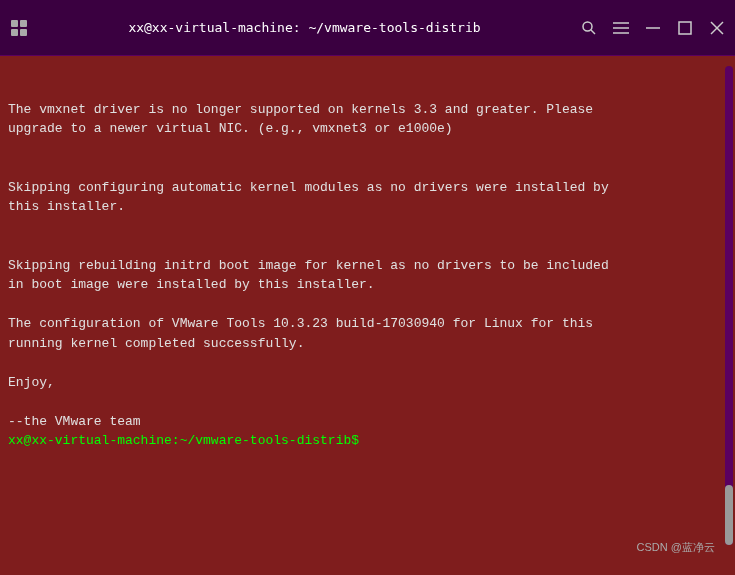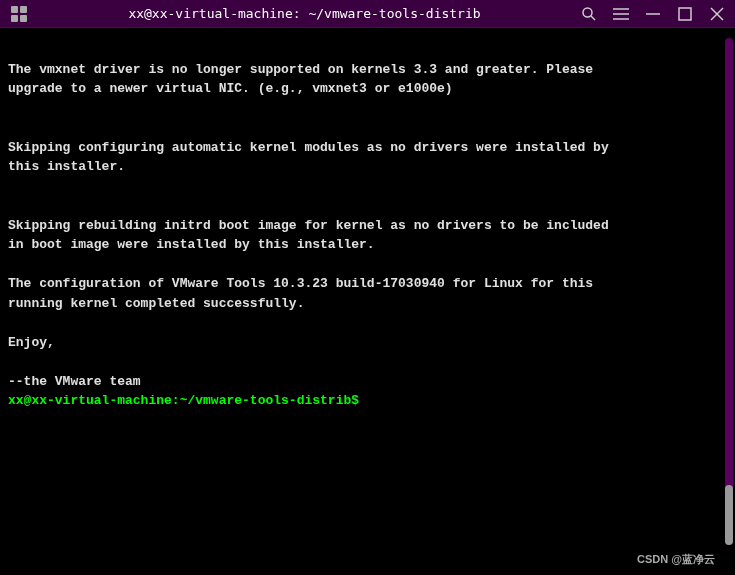--- a/index.html
+++ b/index.html
@@ -19,21 +19,21 @@
     .terminal-window {
       width: 735px;
       height: 575px;
       display: flex;
       flex-direction: column;
       background: #2d0030;
     }
 
     .title-bar {
       background: #3a0040;
-      height: 28px;
+      height: 56px;
       display: flex;
       align-items: center;
       justify-content: space-between;
       padding: 0 8px;
       flex-shrink: 0;
       border-bottom: 1px solid #5a0060;
     }
 
     .title-bar-left {
       display: flex;
@@ -74,25 +74,24 @@
       display: flex;
       align-items: center;
       justify-content: center;
       background: none;
       border: none;
       padding: 0;
     }
 
     .terminal-body {
       flex: 1;
-      background: #000000;
-      padding: 12px 8px 8px 8px;
+      background: #7f1d1d;
+      padding: 24px 8px 8px 8px;
       overflow: hidden;
       position: relative;
-      font-weight: bold;
     }
 
     .terminal-text {
       color: #e0e0e0;
       font-size: 13px;
       font-family: 'Courier New', Courier, monospace;
       line-height: 1.5;
       white-space: pre-wrap;
       word-break: break-word;
     }
@@ -119,21 +118,21 @@
       right: 0;
       bottom: 0;
       width: 8px;
       height: 60px;
       background: #999;
       border-radius: 4px;
     }
 
     .watermark {
       position: absolute;
-      bottom: 8px;
+      bottom: 20px;
       right: 20px;
       color: #aaaaaa;
       font-size: 11px;
       font-family: sans-serif;
     }
   </style>
 </head>
 <body>
 
 <div class="terminal-window">

